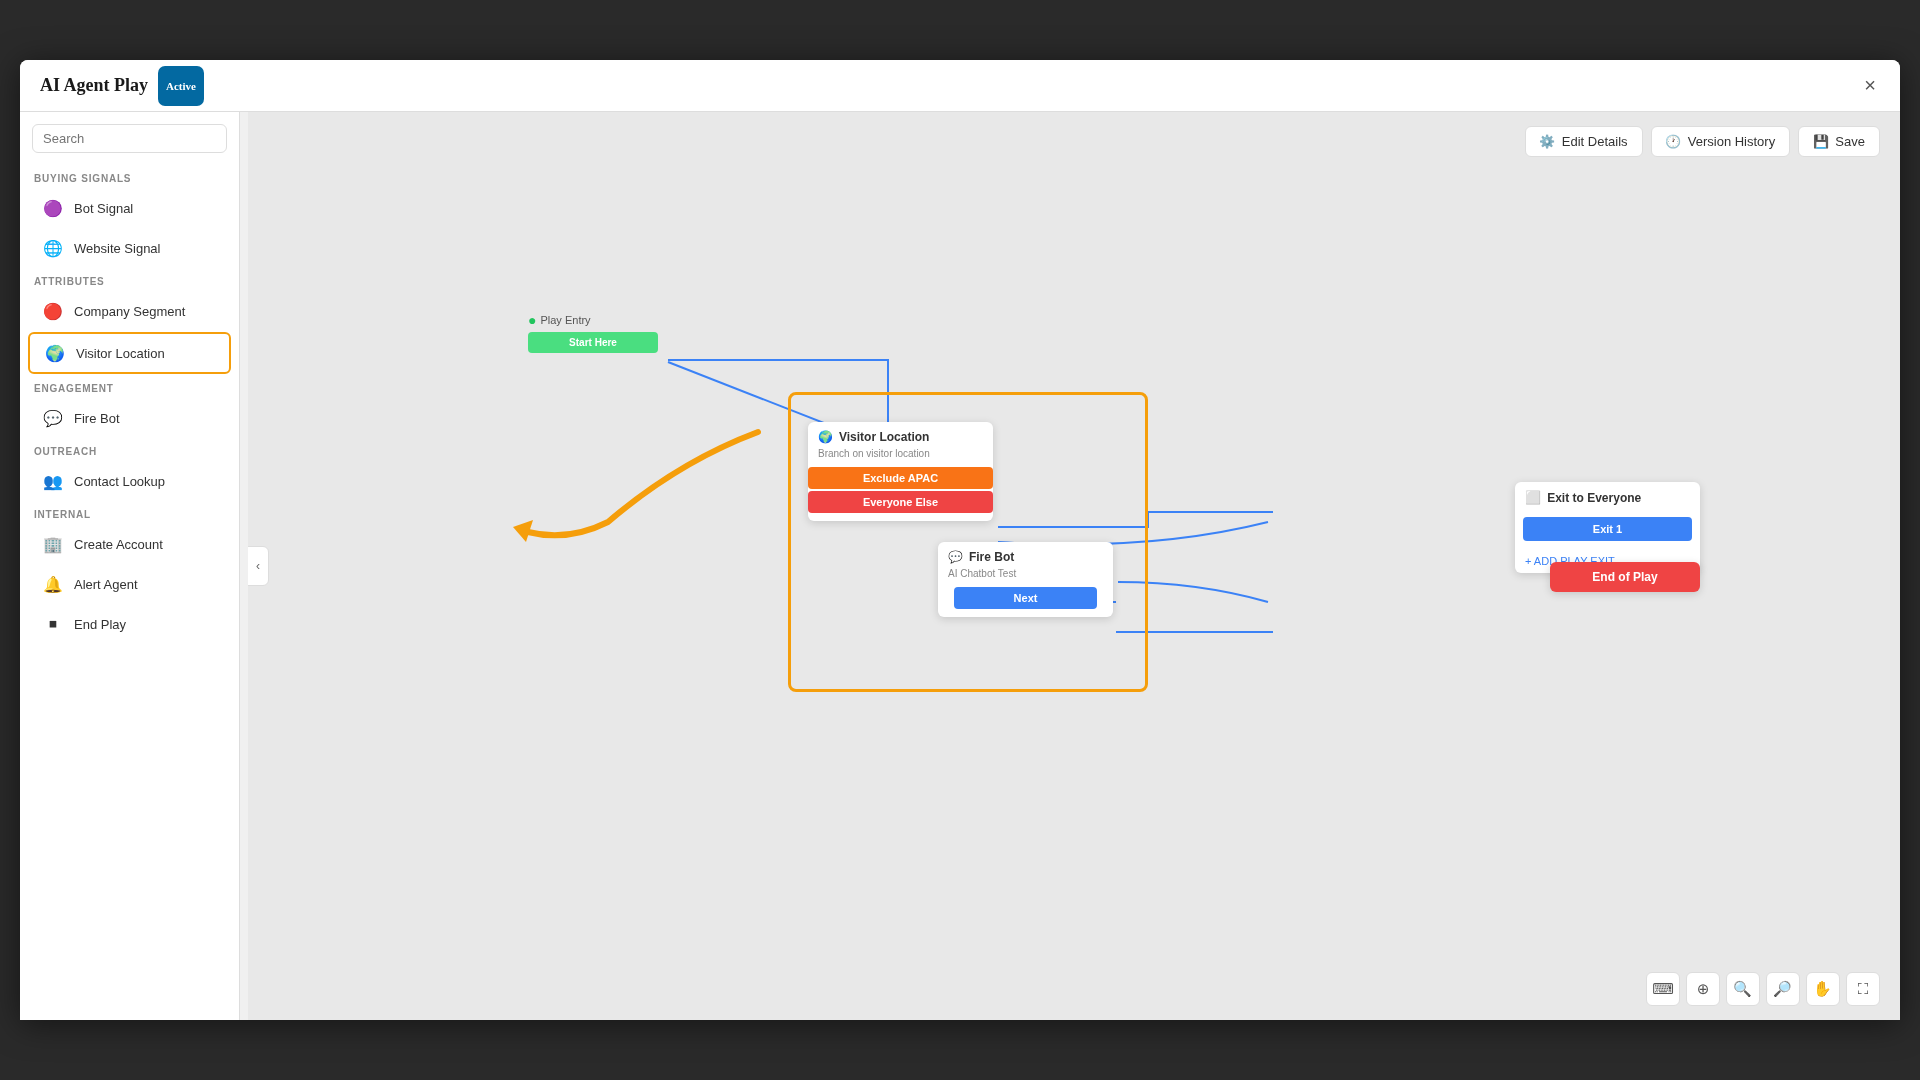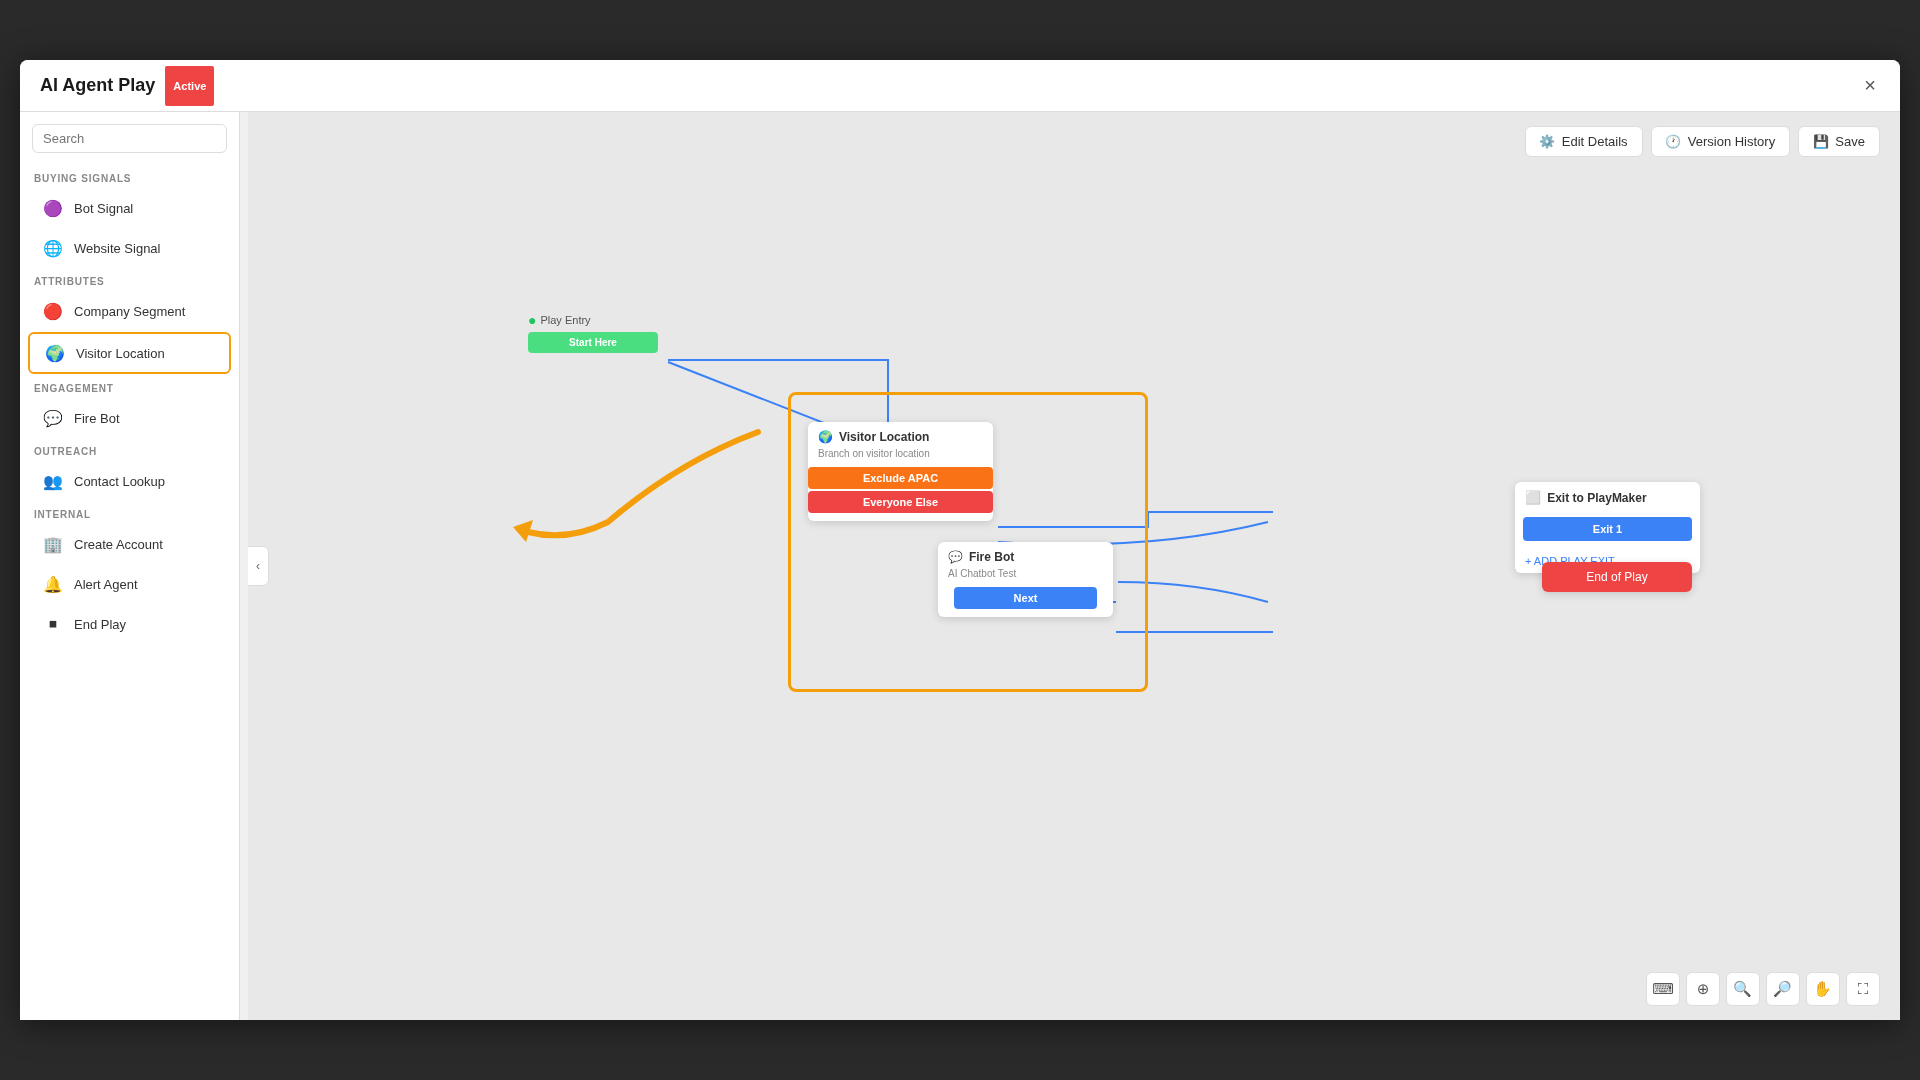--- a/index.html
+++ b/index.html
@@ -32,33 +32,34 @@
       padding: 12px 20px;
       background: #fff;
       border-radius: 8px 8px 0 0;
       border-bottom: 1px solid #ddd;
       height: 52px;
     }
     .modal-title-group {
       display: flex;
       align-items: center;
       gap: 10px;
+      font-family: Liberation Serif, serif;
     }
     .modal-title {
       font-size: 18px;
       font-weight: 600;
       color: #1a1a1a;
     }
     .badge-active {
-      background: #ef4444;
+      background: #0369a1;
       color: #fff;
       font-size: 11px;
       font-weight: 600;
       padding: 14px 8px;
-      border-radius: 2px;
+      border-radius: 7px;
     }
     .modal-close {
       background: none;
       border: none;
       cursor: pointer;
       font-size: 20px;
       color: #555;
       padding: 4px;
     }
     .modal-body {
@@ -316,26 +317,26 @@
       padding: 6px 10px;
       display: flex;
       align-items: center;
       gap: 4px;
       cursor: pointer;
     }
     
     .node-end-play {
       position: absolute;
       top: 450px;
-      right: 208px;
+      right: 200px;
       width: 150px;
       background: #ef4444;
       color: #fff;
       font-size: 12px;
-      font-weight: 400;
+      font-weight: 700;
       padding: 8px 12px;
       border-radius: 6px;
       text-align: center;
       z-index: 3;
       box-shadow: 0 2px 8px rgba(0,0,0,0.15);
     }
     
     .connectors-svg {
       position: absolute;
       top: 0; left: 0;
@@ -492,21 +493,21 @@
             <span style="color:#3b82f6">💬</span>
             <span>Fire Bot</span>
           </div>
           <div class="node-subtext">AI Chatbot Test</div>
           <div class="node-fire-bot-btn">Next</div>
         </div>
 
         <div class="node-exit-playmaker">
           <div class="node-header">
             <span style="font-size:13px;">⬜</span>
-            <span>Exit to PlayMaker</span>
+            <span>Exit to Everyone</span>
           </div>
           <div class="exit-btn-blue">Exit 1</div>
           <div class="add-play-exit">+ ADD PLAY EXIT</div>
         </div>
 
         <div class="node-end-play">End of Play</div>
 
         <svg class="arrow-annotation" viewBox="0 0 360 180">
           <path d="M330,30 Q250,60 180,120 Q140,140 100,130" stroke="#f59e0b" stroke-width="6" fill="none" stroke-linecap="round"></path>
           <path d="M85,125 L105,118 L98,140 Z" fill="#f59e0b"></path>

